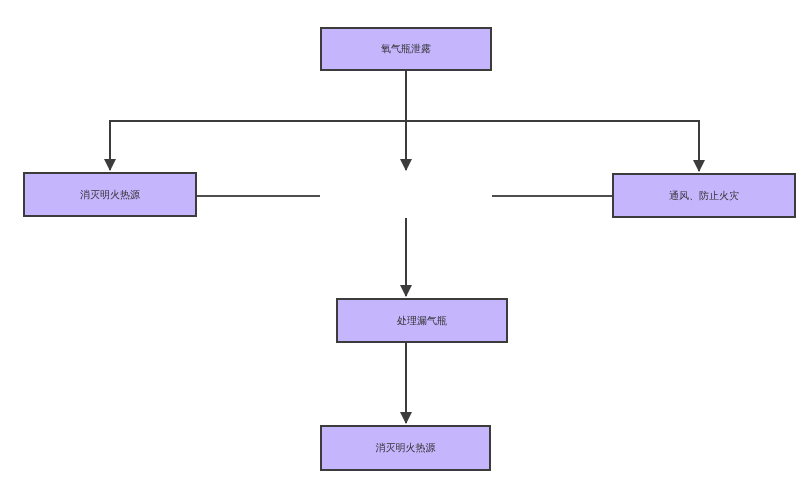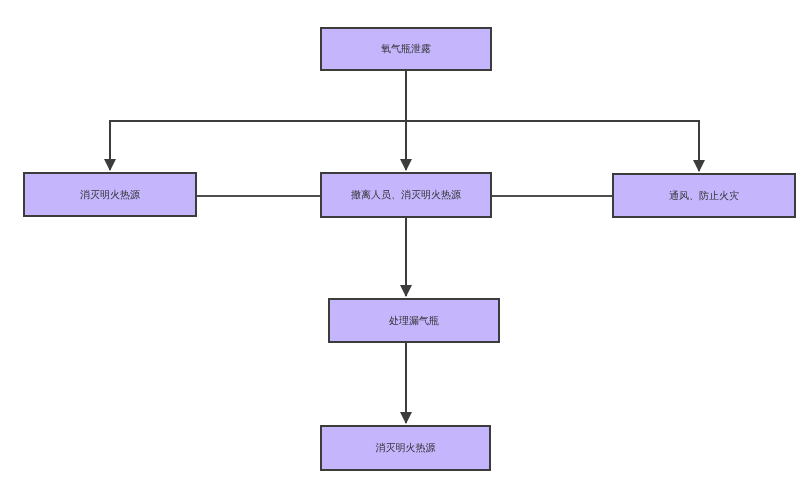--- a/index.html
+++ b/index.html
@@ -33,21 +33,21 @@
     text-align: center;
     font-size: 10px;
     line-height: 20px;
     color: #333333;
     padding: 0 9px;
   }
   .node-top      { left: 320px; top: 27px;  width: 172px; height: 44px; }
   .node-left     { left: 23px;  top: 172px; width: 174px; height: 45px; }
   .node-center   { left: 320px; top: 172px; width: 172px; height: 46px; }
   .node-right    { left: 612px; top: 173px; width: 184px; height: 45px; }
-  .node-handle   { left: 328px; top: 298px; width: 172px; height: 45px; font-family: Liberation Serif, serif; }
+  .node-handle   { left: 336px; top: 298px; width: 172px; height: 45px; font-family: Liberation Serif, serif; }
   .node-report   { left: 320px; top: 425px; width: 171px; height: 46px; }
 </style>
 </head>
 <body>
 
 <div class="canvas">
 
   <svg class="connectors" viewBox="0 0 809 497" xmlns="http://www.w3.org/2000/svg">
     <defs>
       <marker id="arrowhead" markerUnits="userSpaceOnUse" markerWidth="14" markerHeight="14" refX="11" refY="6" orient="auto">
@@ -73,23 +73,20 @@
   </svg>
 
   <div class="node node-top">
     <span>氧气瓶泄露</span>
   </div>
 
   <div class="node node-left">
     <span>消灭明火热源</span>
   </div>
 
-  <div class="node node-center">
-    <span>撤离人员、消灭明火热源</span>
-  </div>
 
   <div class="node node-right">
     <span>通风、防止火灾</span>
   </div>
 
   <div class="node node-handle">
     <span>处理漏气瓶</span>
   </div>
 
   <div class="node node-report">

